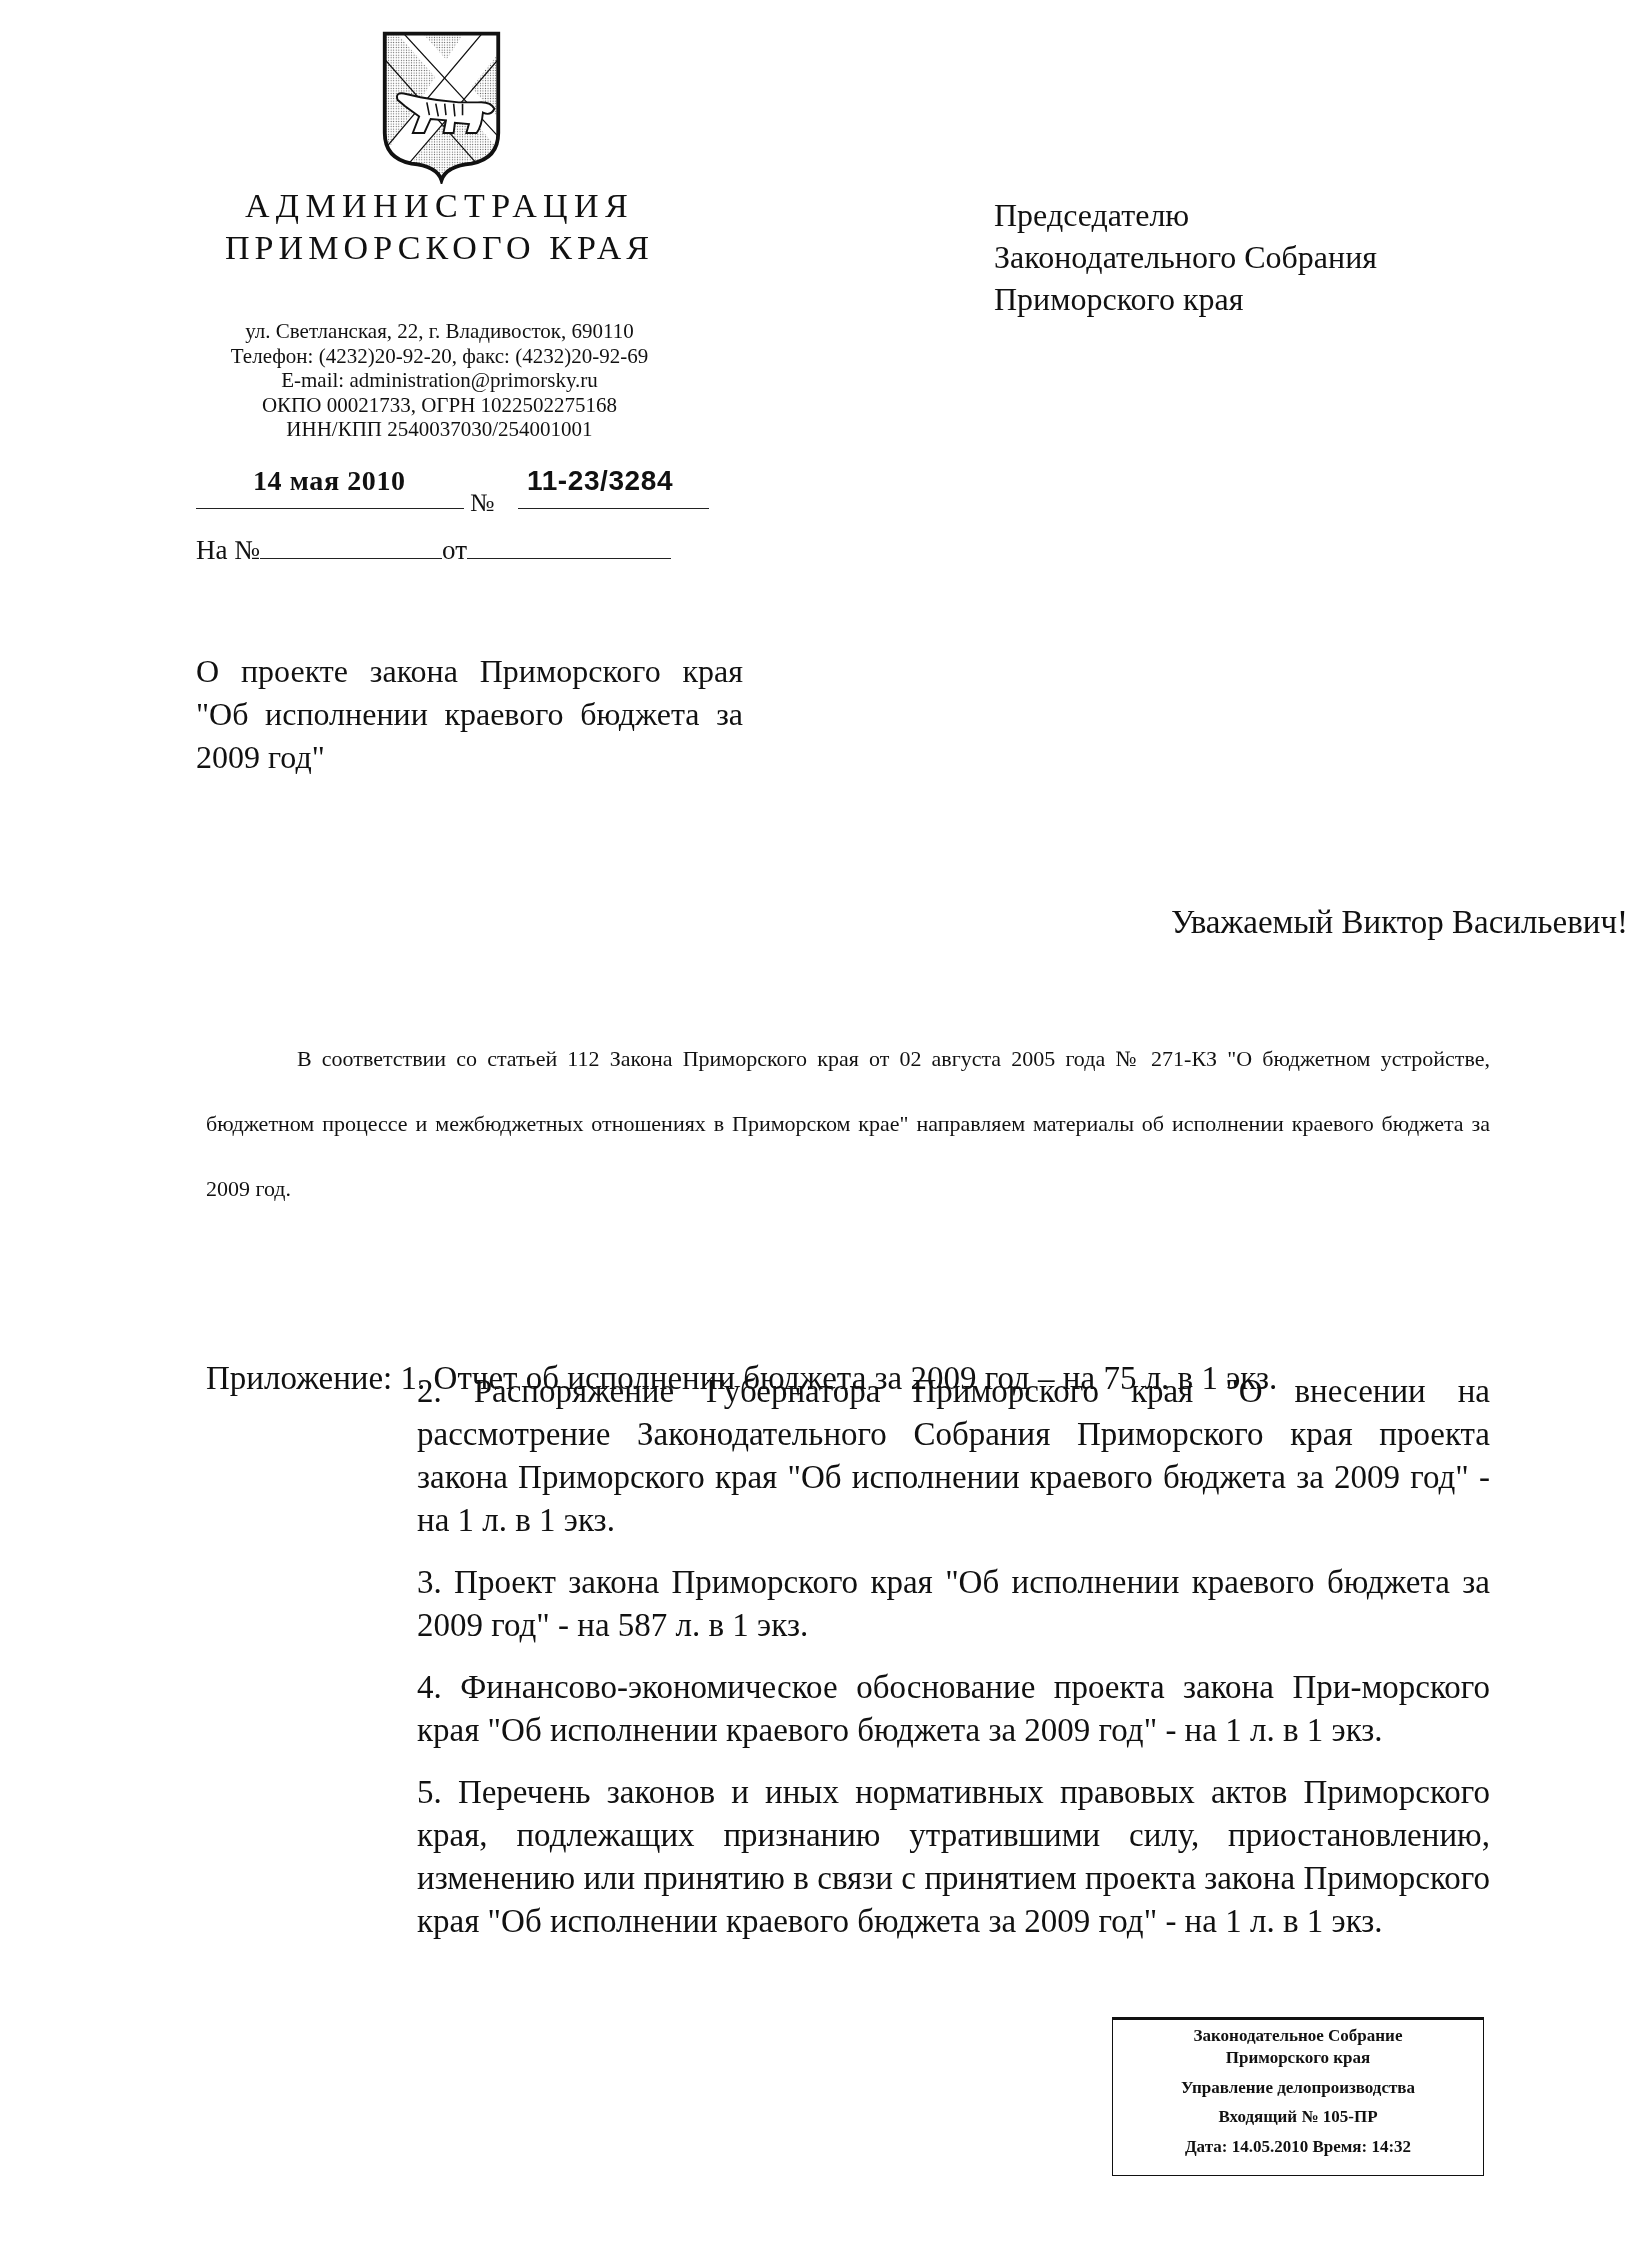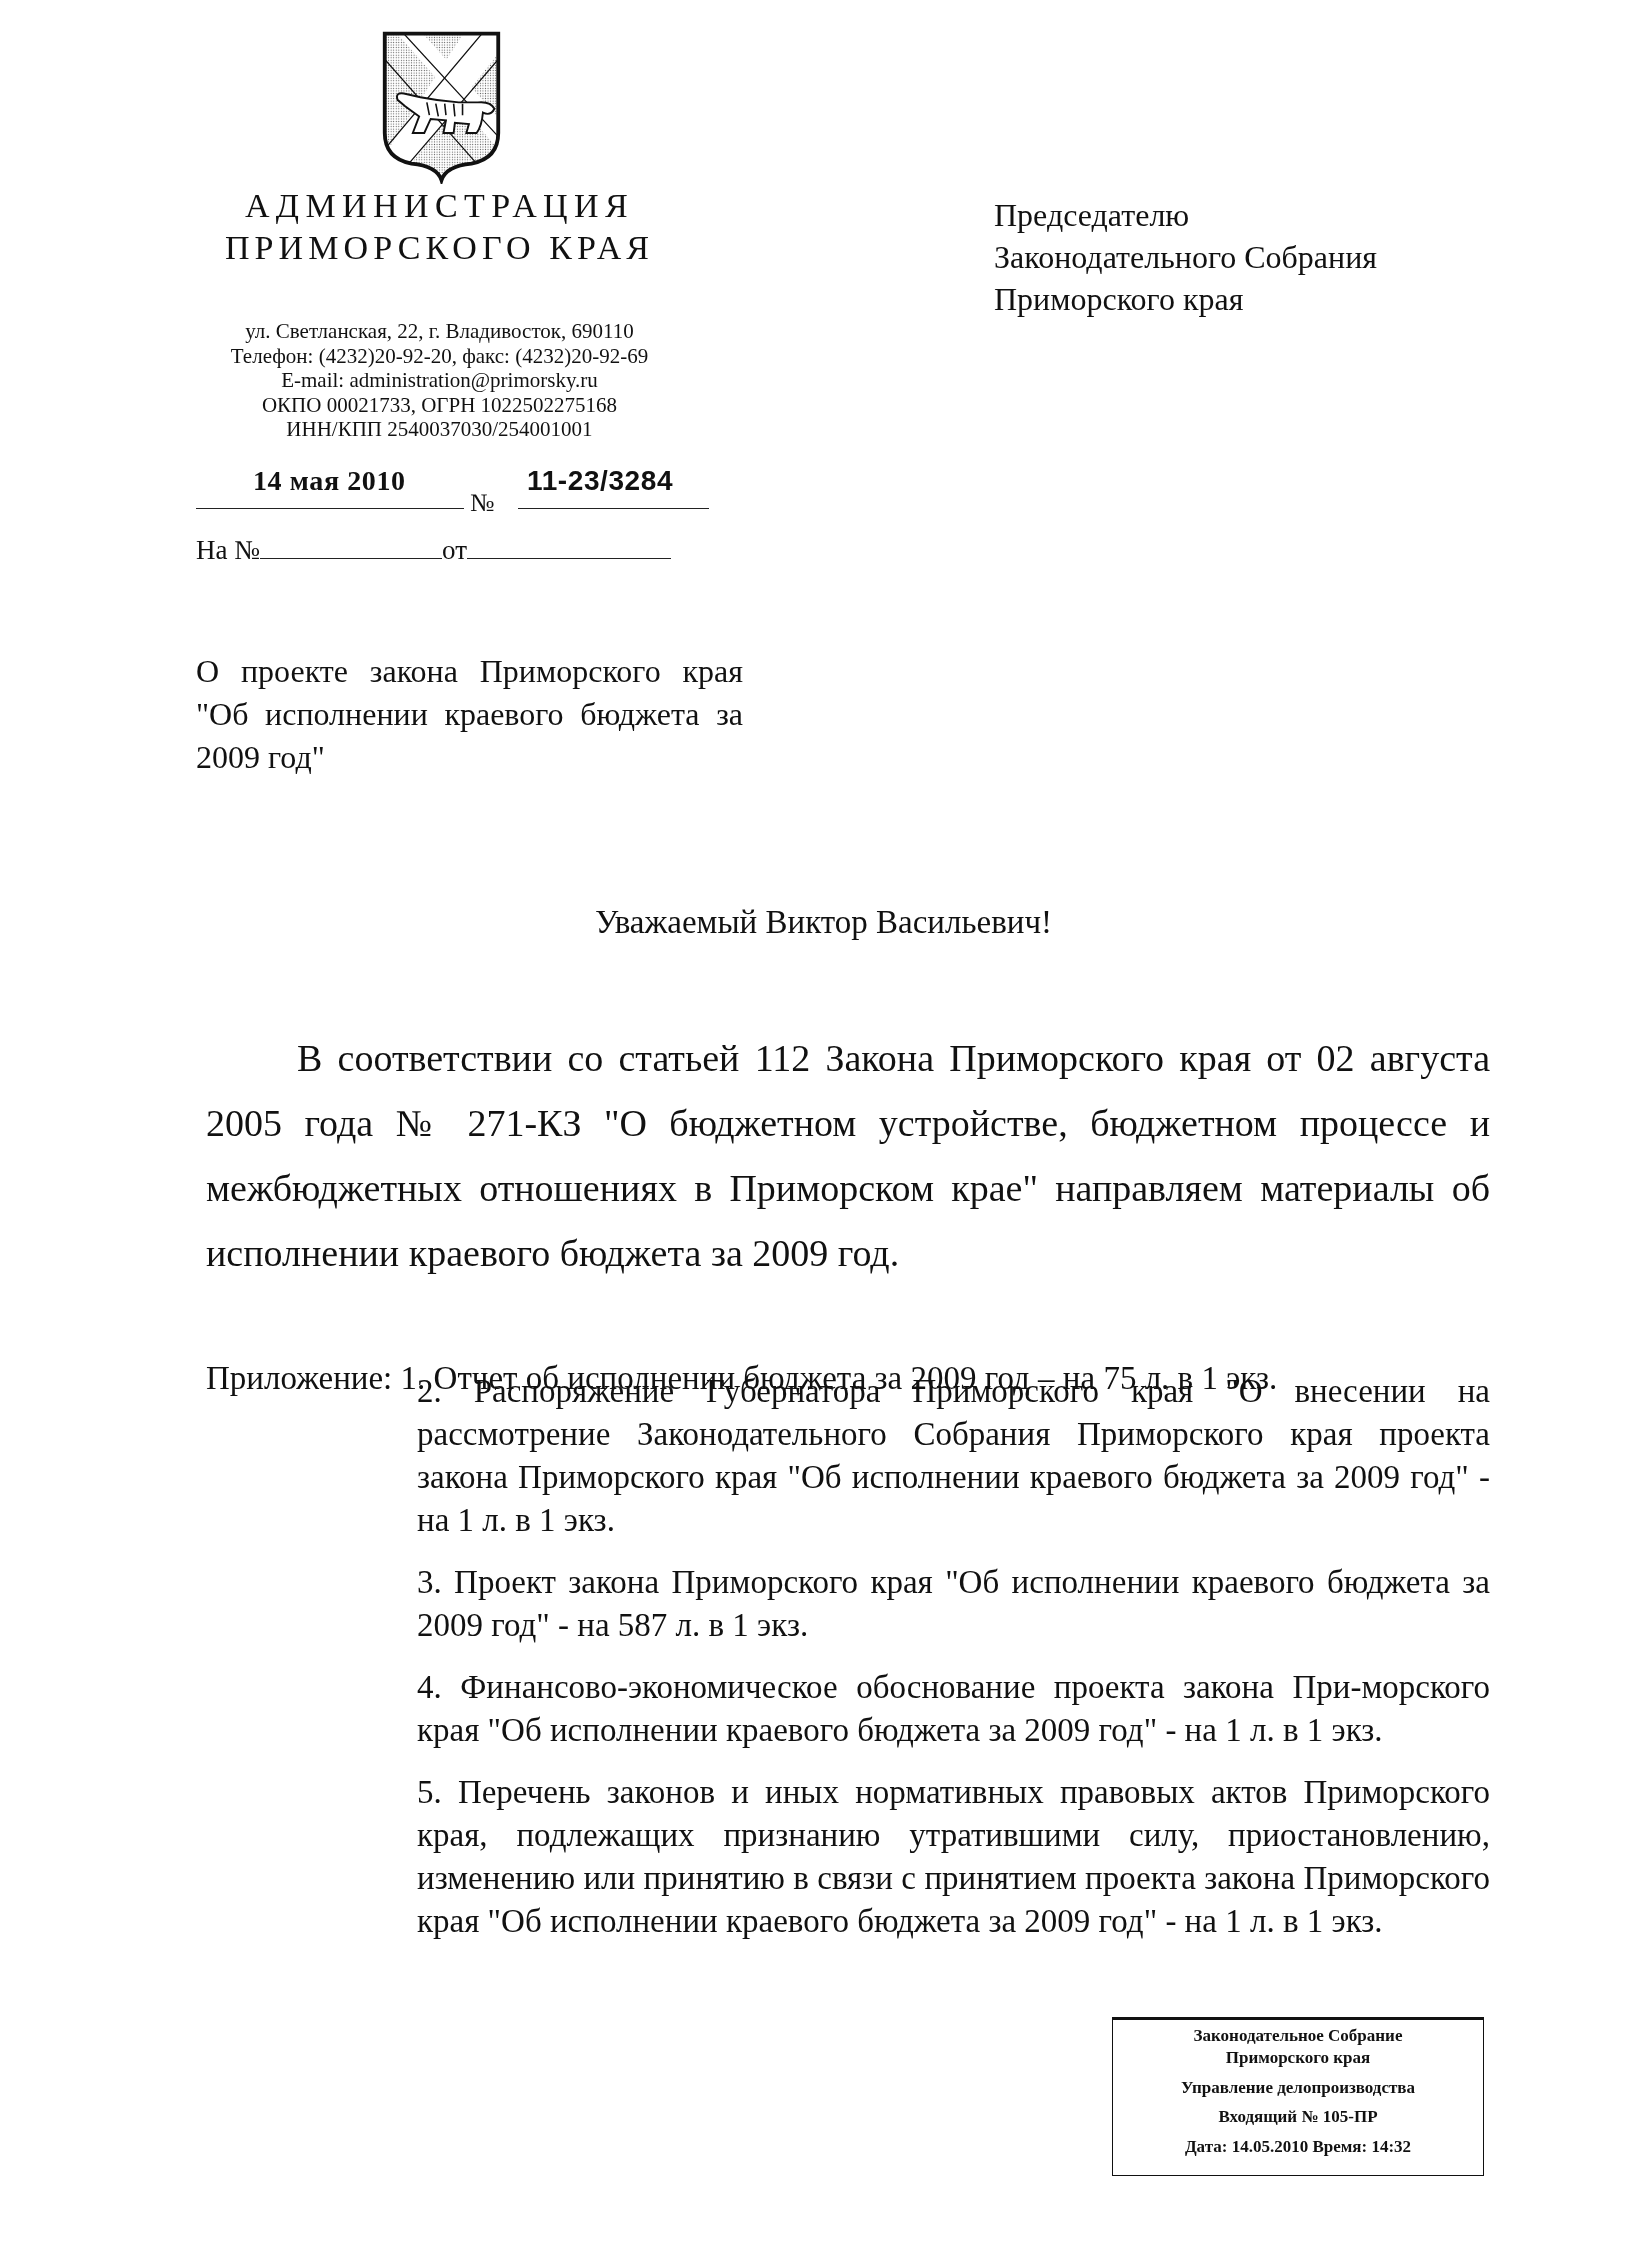--- a/index.html
+++ b/index.html
@@ -15,22 +15,22 @@
   .num-label { position: absolute; left: 274px; top: 23px; font-size: 25.5px; }
   .num-val { position: absolute; left: 331px; top: 0; font-family: "Liberation Sans", "DejaVu Sans", sans-serif; font-weight: bold; font-size: 28px; letter-spacing: 0.6px; }
   .uline1 { position: absolute; left: 0; top: 43px; width: 268px; border-top: 1.3px solid #222; }
   .uline2 { position: absolute; left: 322px; top: 43px; width: 191px; border-top: 1.3px solid #222; }
   .ref { left: 196px; top: 535px; font-size: 27px; width: 510px; height: 38px; }
   .ref .blank1 { display: inline-block; width: 182px; border-bottom: 1.3px solid #222; height: 21.7px; vertical-align: baseline; }
   .ref .blank2 { display: inline-block; width: 204px; border-bottom: 1.3px solid #222; height: 21.7px; vertical-align: baseline; }
   .subject { left: 196px; top: 650px; width: 547px; font-size: 32px; line-height: 43px; text-align: justify; text-align-last: left; }
   .addressee { left: 994px; top: 194px; font-size: 32px; line-height: 42px; }
   .addressee .name { margin-top: 23px; }
-  .greeting { left: 0; top: 904px; width: 1628px; text-align: center; font-size: 33px; padding-left: 19px; box-sizing: border-box; }
-  .body-text { left: 206px; top: 1026px; width: 1284px; font-size: 38px; line-height: 65px; text-align: justify; text-indent: 91px; }
+  .greeting { left: 0; top: 904px; width: 1628px; text-align: right; font-size: 33px; padding-left: 19px; box-sizing: border-box; }
+  .body-text { left: 206px; top: 1026px; width: 1284px; font-size: 22px; line-height: 65px; text-align: justify; text-indent: 91px; }
   .attach-head { left: 206px; top: 1312px; width: 1338px; font-size: 33px; white-space: nowrap; margin-top: 48px; }
   .attach-list { left: 417px; top: 1370px; width: 1073px; font-size: 33px; }
   .attach-item { line-height: 43px; text-align: justify; text-align-last: left; margin-bottom: 19px; }
   .stamp { left: 1112px; top: 2017px; width: 372px; height: 159px; border: 1.9px solid #111; border-top-width: 3.2px; box-sizing: border-box; text-align: center; font-weight: bold; font-size: 17px; line-height: 22px; padding-top: 5.1px; }
   .stamp .gap { margin-top: 7.6px; }
 </style>
 </head>
 <body>
 
 <div class="abs emblem">

